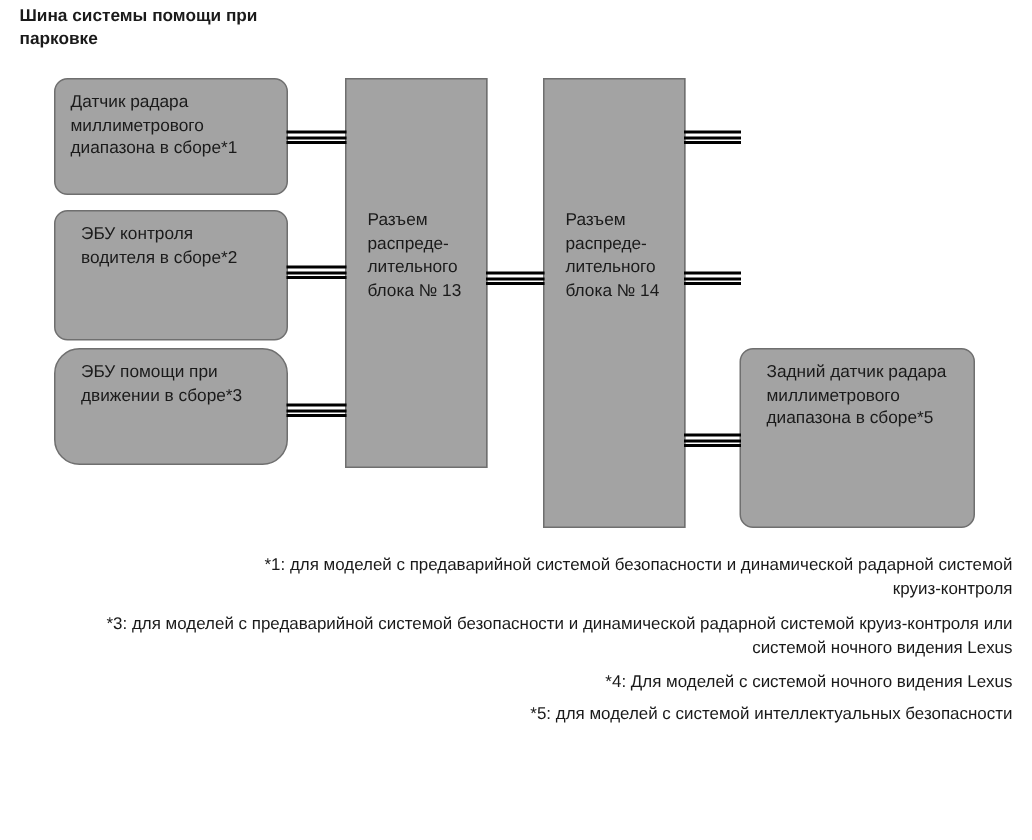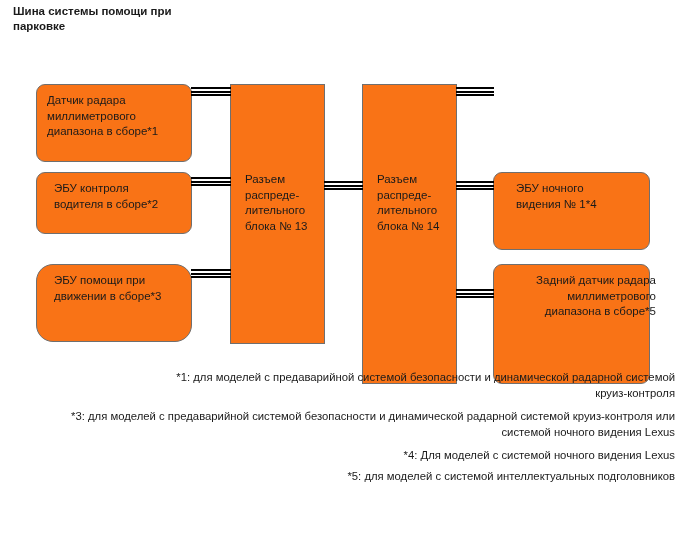--- a/index.html
+++ b/index.html
@@ -34,22 +34,21 @@
     color: #1a1a1a;
     white-space: pre-line;
     font-weight: bold;
   }
 
   
   .node {
     position: absolute;
     box-sizing: border-box;
     border: 1px solid #6f6f6f;
-    background: #f97316;
-    margin-top: 32px;
+    background: #a3a3a3;
   }
   .node.rounded {
     border-radius: 9px;
   }
   .node.sharp {
     border-radius: 0;
   }
   .node-label {
     position: absolute;
     font-size: 11.5px;
@@ -98,21 +97,21 @@
 
   <div class="diagram-title">Шина системы помощи при
 парковке</div>
 
   <div class="node rounded" style="left:36px; top:52px; width:156px; height:78px;">
     <div class="node-label" style="left:10px; top:8px; width:140px;">Датчик радара
 миллиметрового
 диапазона в сборе*1</div>
   </div>
 
-  <div class="node rounded" style="left:36px; top:140px; width:156px; height:62px;padding-left:16px;">
+  <div class="node rounded" style="left:36px; top:140px; width:156px; height:87px;padding-left:16px;">
     <div class="node-label" style="left:17px; top:8px; width:135px;">ЭБУ контроля
 водителя в сборе*2</div>
   </div>
 
   <div class="node rounded" style="left:36px; top:232px; width:156px; height:78px;border-radius:17px;">
     <div class="node-label" style="left:17px; top:8px; width:135px;">ЭБУ помощи при
 движении в сборе*3</div>
   </div>
 
   <div class="node sharp" style="left:230px; top:52px; width:95px; height:260px;">
@@ -123,27 +122,23 @@
   </div>
 
   <div class="node sharp" style="left:362px; top:52px; width:95px; height:300px;">
     <div class="node-label" style="left:14px; top:87px; width:80px;">Разъем
 распреде-
 лительного
 блока № 14</div>
   </div>
 
 
-  <div class="node rounded" style="left:493px; top:140px; width:157px; height:78px;">
-    <div class="node-label" style="left:22px; top:8px; width:135px;">ЭБУ ночного
-видения № 1*4</div>
-  </div>
 
   <div class="node rounded" style="left:493px; top:232px; width:157px; height:120px;">
-    <div class="node-label" style="left:17px; top:8px; width:145px;text-align:right;">Задний датчик радара
+    <div class="node-label" style="left:17px; top:8px; width:145px;">Задний датчик радара
 миллиметрового
 диапазона в сборе*5</div>
   </div>
 
   <div class="bundle" style="left:191px; top:87px; width:40px;">
     <i class="l1"></i>
       <i class="l2"></i>
       <i class="l3"></i>
   </div>
 
@@ -182,16 +177,16 @@
       <i class="l2"></i>
       <i class="l3"></i>
   </div>
 
   <div class="footnotes">
     <div class="footnote">*1: для моделей с предаварийной системой безопасности и динамической радарной системой
 круиз-контроля</div>
     <div class="footnote">*3: для моделей с предаварийной системой безопасности и динамической радарной системой круиз-контроля или
 системой ночного видения Lexus</div>
     <div class="footnote" style="margin-bottom:5px;">*4: Для моделей с системой ночного видения Lexus</div>
-    <div class="footnote">*5: для моделей с системой интеллектуальных подголовников</div>
+    <div class="footnote">*5: для моделей с системой интеллектуальных безопасности</div>
   </div>
 
 </div>
 
 </body></html>

